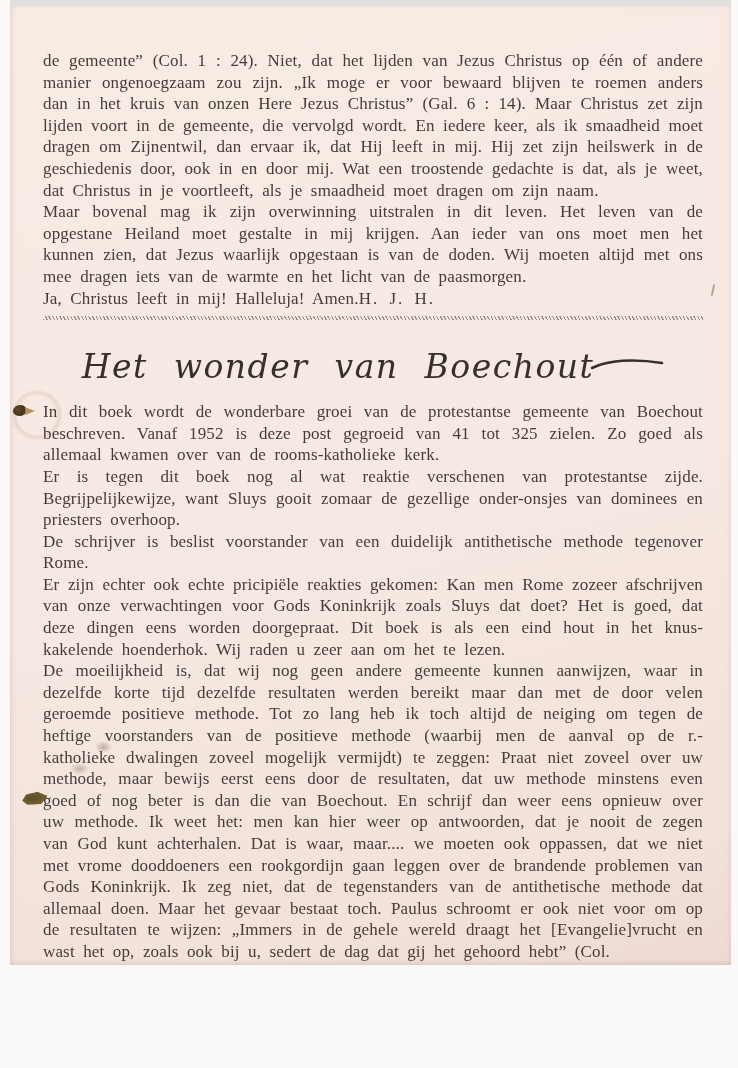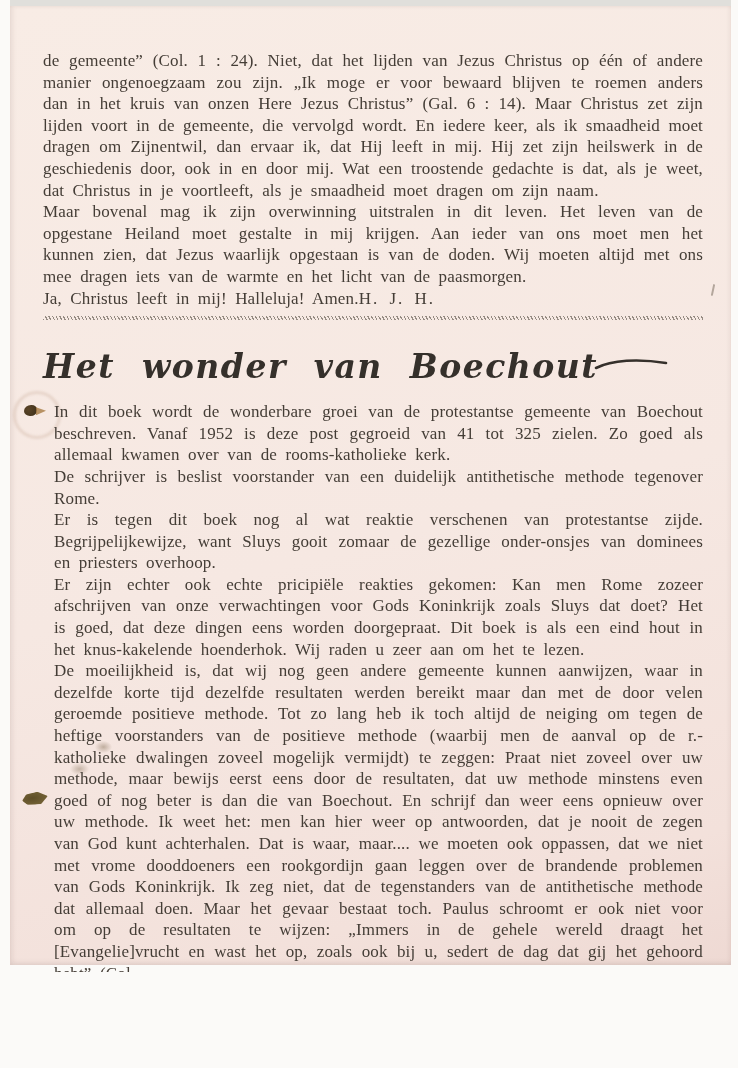--- a/index.html
+++ b/index.html
@@ -28,27 +28,27 @@
   .sig{letter-spacing:2px;padding-right:2px;white-space:nowrap;}
   .divider{
     height:4px;margin-top:7px;
     background:repeating-linear-gradient(62deg,#756c62 0 1.1px,transparent 1.1px 3.2px);
     opacity:.75;
   }
   .title{
     margin:20px 0 13px;
     font-family:"DejaVu Serif",serif;
     font-size:33px;line-height:42px;
-    font-weight:700;font-style:italic;
-    text-align:left;color:#35302b;
+    font-weight:400;font-style:italic;
+    text-align:center;color:#35302b;
     letter-spacing:1.5px;word-spacing:14px;
     white-space:nowrap;
   }
   .flourish{display:inline-block;vertical-align:6px;margin-left:-4px;}
-  .article{position:relative;margin-left:11px;}
+  .article{position:relative;}
   .pagenum{
     position:absolute;top:999px;right:32px;
     font-size:12px;color:#575049;letter-spacing:1px;
   }
   
   .pointer{position:absolute;left:-30px;top:3px;width:24px;height:14px;}
   .pointer::before{
     content:"";position:absolute;left:0;top:1px;width:13px;height:11px;
     border-radius:60% 45% 55% 50%;
     background:radial-gradient(circle at 35% 40%,#5b4528,#3c2e18);
@@ -107,22 +107,22 @@
 
       <div class="divider"></div>
 
       <h1 class="title"><span>Het wonder van Boechout</span><span class="flourish"><svg width="74" height="16" viewBox="0 0 74 16">
               <path d="M2 12 C 18 4, 44 2.5, 72 7" stroke="#35302b" stroke-width="2.6" fill="none" stroke-linecap="round"></path>
             </svg></span></h1>
 
       <section class="article">
         <div class="pointer"></div>
         <p>In dit boek wordt de wonderbare groei van de protestantse gemeente van Boechout beschreven. Vanaf 1952 is deze post gegroeid van 41 tot 325 zielen. Zo goed als allemaal kwamen over van de rooms-katholieke kerk.</p>
+        <p>Er is tegen dit boek nog al wat reaktie verschenen van protestantse zijde. Begrijpelijkewijze, want Sluys gooit zomaar de gezellige onder-onsjes van dominees en priesters overhoop.</p>
         <p>De schrijver is beslist voorstander van een duidelijk antithetische methode tegenover Rome.</p>
-        <p>Er is tegen dit boek nog al wat reaktie verschenen van protestantse zijde. Begrijpelijkewijze, want Sluys gooit zomaar de gezellige onder-onsjes van dominees en priesters overhoop.</p>
         <p>Er zijn echter ook echte pricipiële reakties gekomen: Kan men Rome zozeer afschrijven van onze verwachtingen voor Gods Koninkrijk zoals Sluys dat doet? Het is goed, dat deze dingen eens worden doorgepraat. Dit boek is als een eind hout in het knus-kakelende hoenderhok. Wij raden u zeer aan om het te lezen.</p>
         <p>De moeilijkheid is, dat wij nog geen andere gemeente kunnen aanwijzen, waar in dezelfde korte tijd dezelfde resultaten werden bereikt maar dan met de door velen geroemde positieve methode. Tot zo lang heb ik toch altijd de neiging om tegen de heftige voorstanders van de positieve methode (waarbij men de aanval op de r.-katholieke dwalingen zoveel mogelijk vermijdt) te zeggen: Praat niet zoveel over uw methode, maar bewijs eerst eens door de resultaten, dat uw methode minstens even goed of nog beter is dan die van Boechout. En schrijf dan weer eens opnieuw over uw methode. Ik weet het: men kan hier weer op antwoorden, dat je nooit de zegen van God kunt achterhalen. Dat is waar, maar.... we moeten ook oppassen, dat we niet met vrome dooddoeners een rookgordijn gaan leggen over de brandende problemen van Gods Koninkrijk. Ik zeg niet, dat de tegenstanders van de antithetische methode dat allemaal doen. Maar het gevaar bestaat toch. Paulus schroomt er ook niet voor om op de resultaten te wijzen: „Immers in de gehele wereld draagt het [Evangelie]vrucht en wast het op, zoals ook bij u, sedert de dag dat gij het gehoord hebt” (Col.</p>
       </section>
 
     </div>
 
     <div class="pagenum">91</div>
   </div>
 </div>
 

